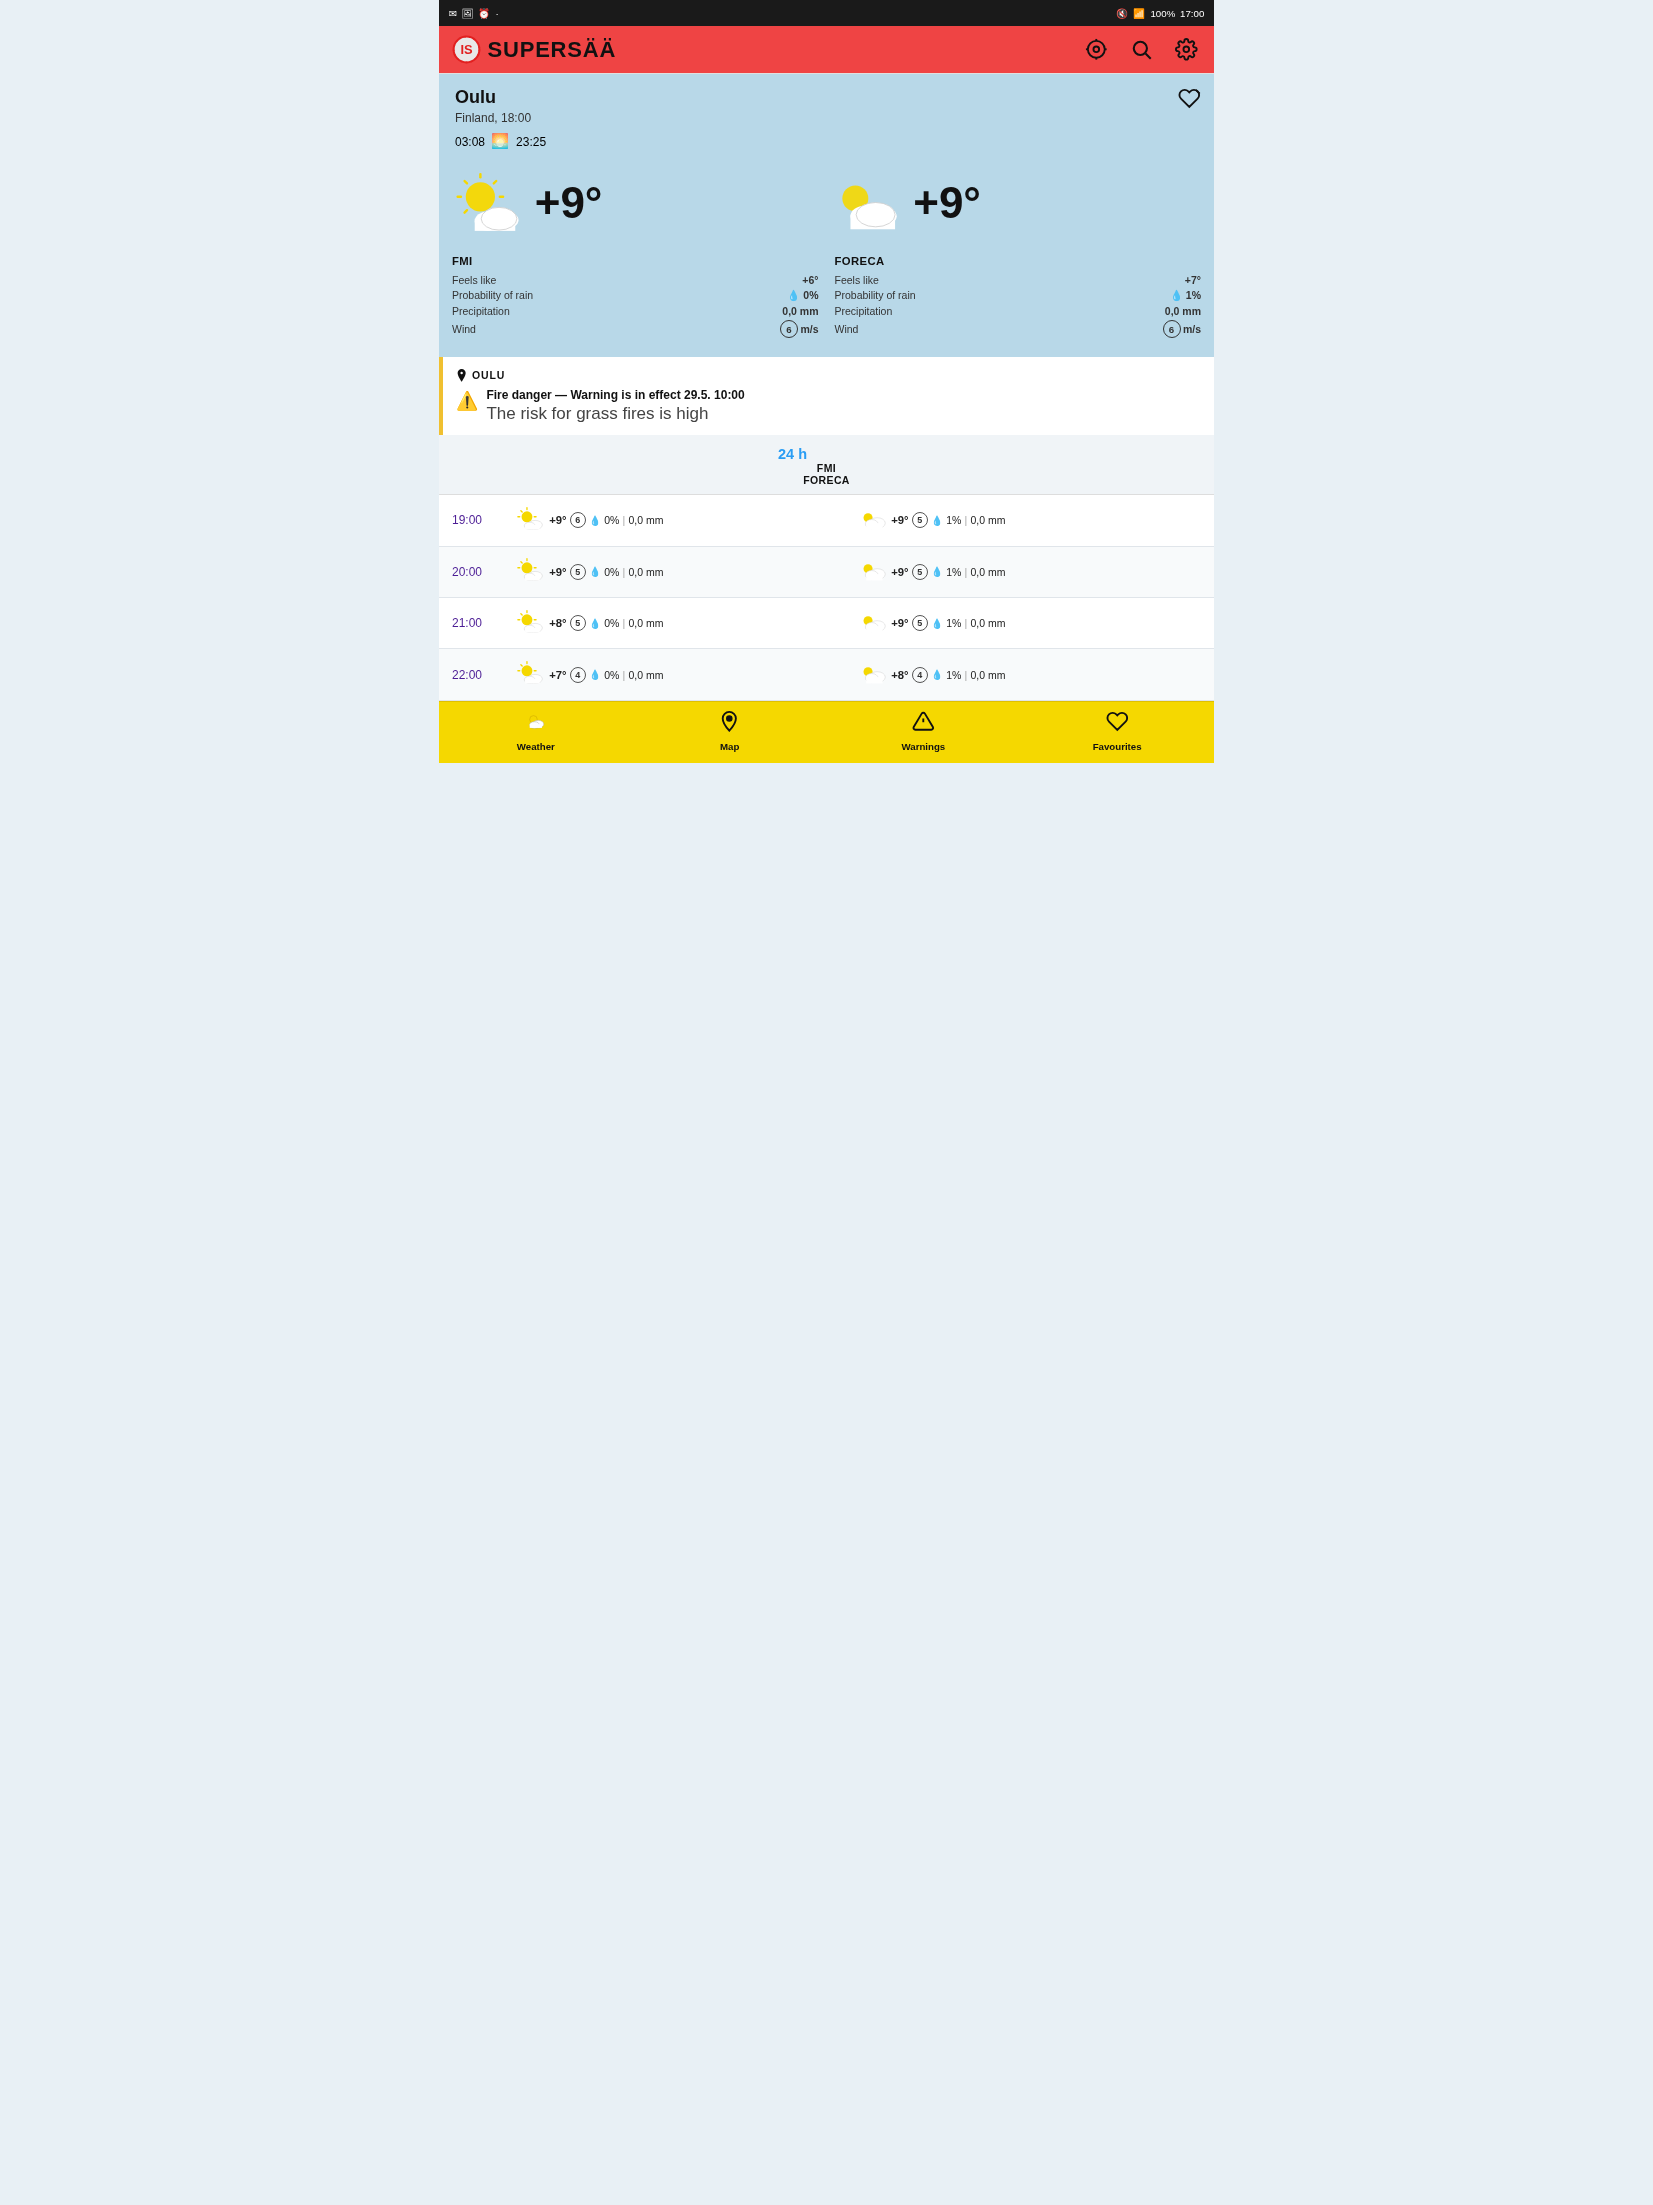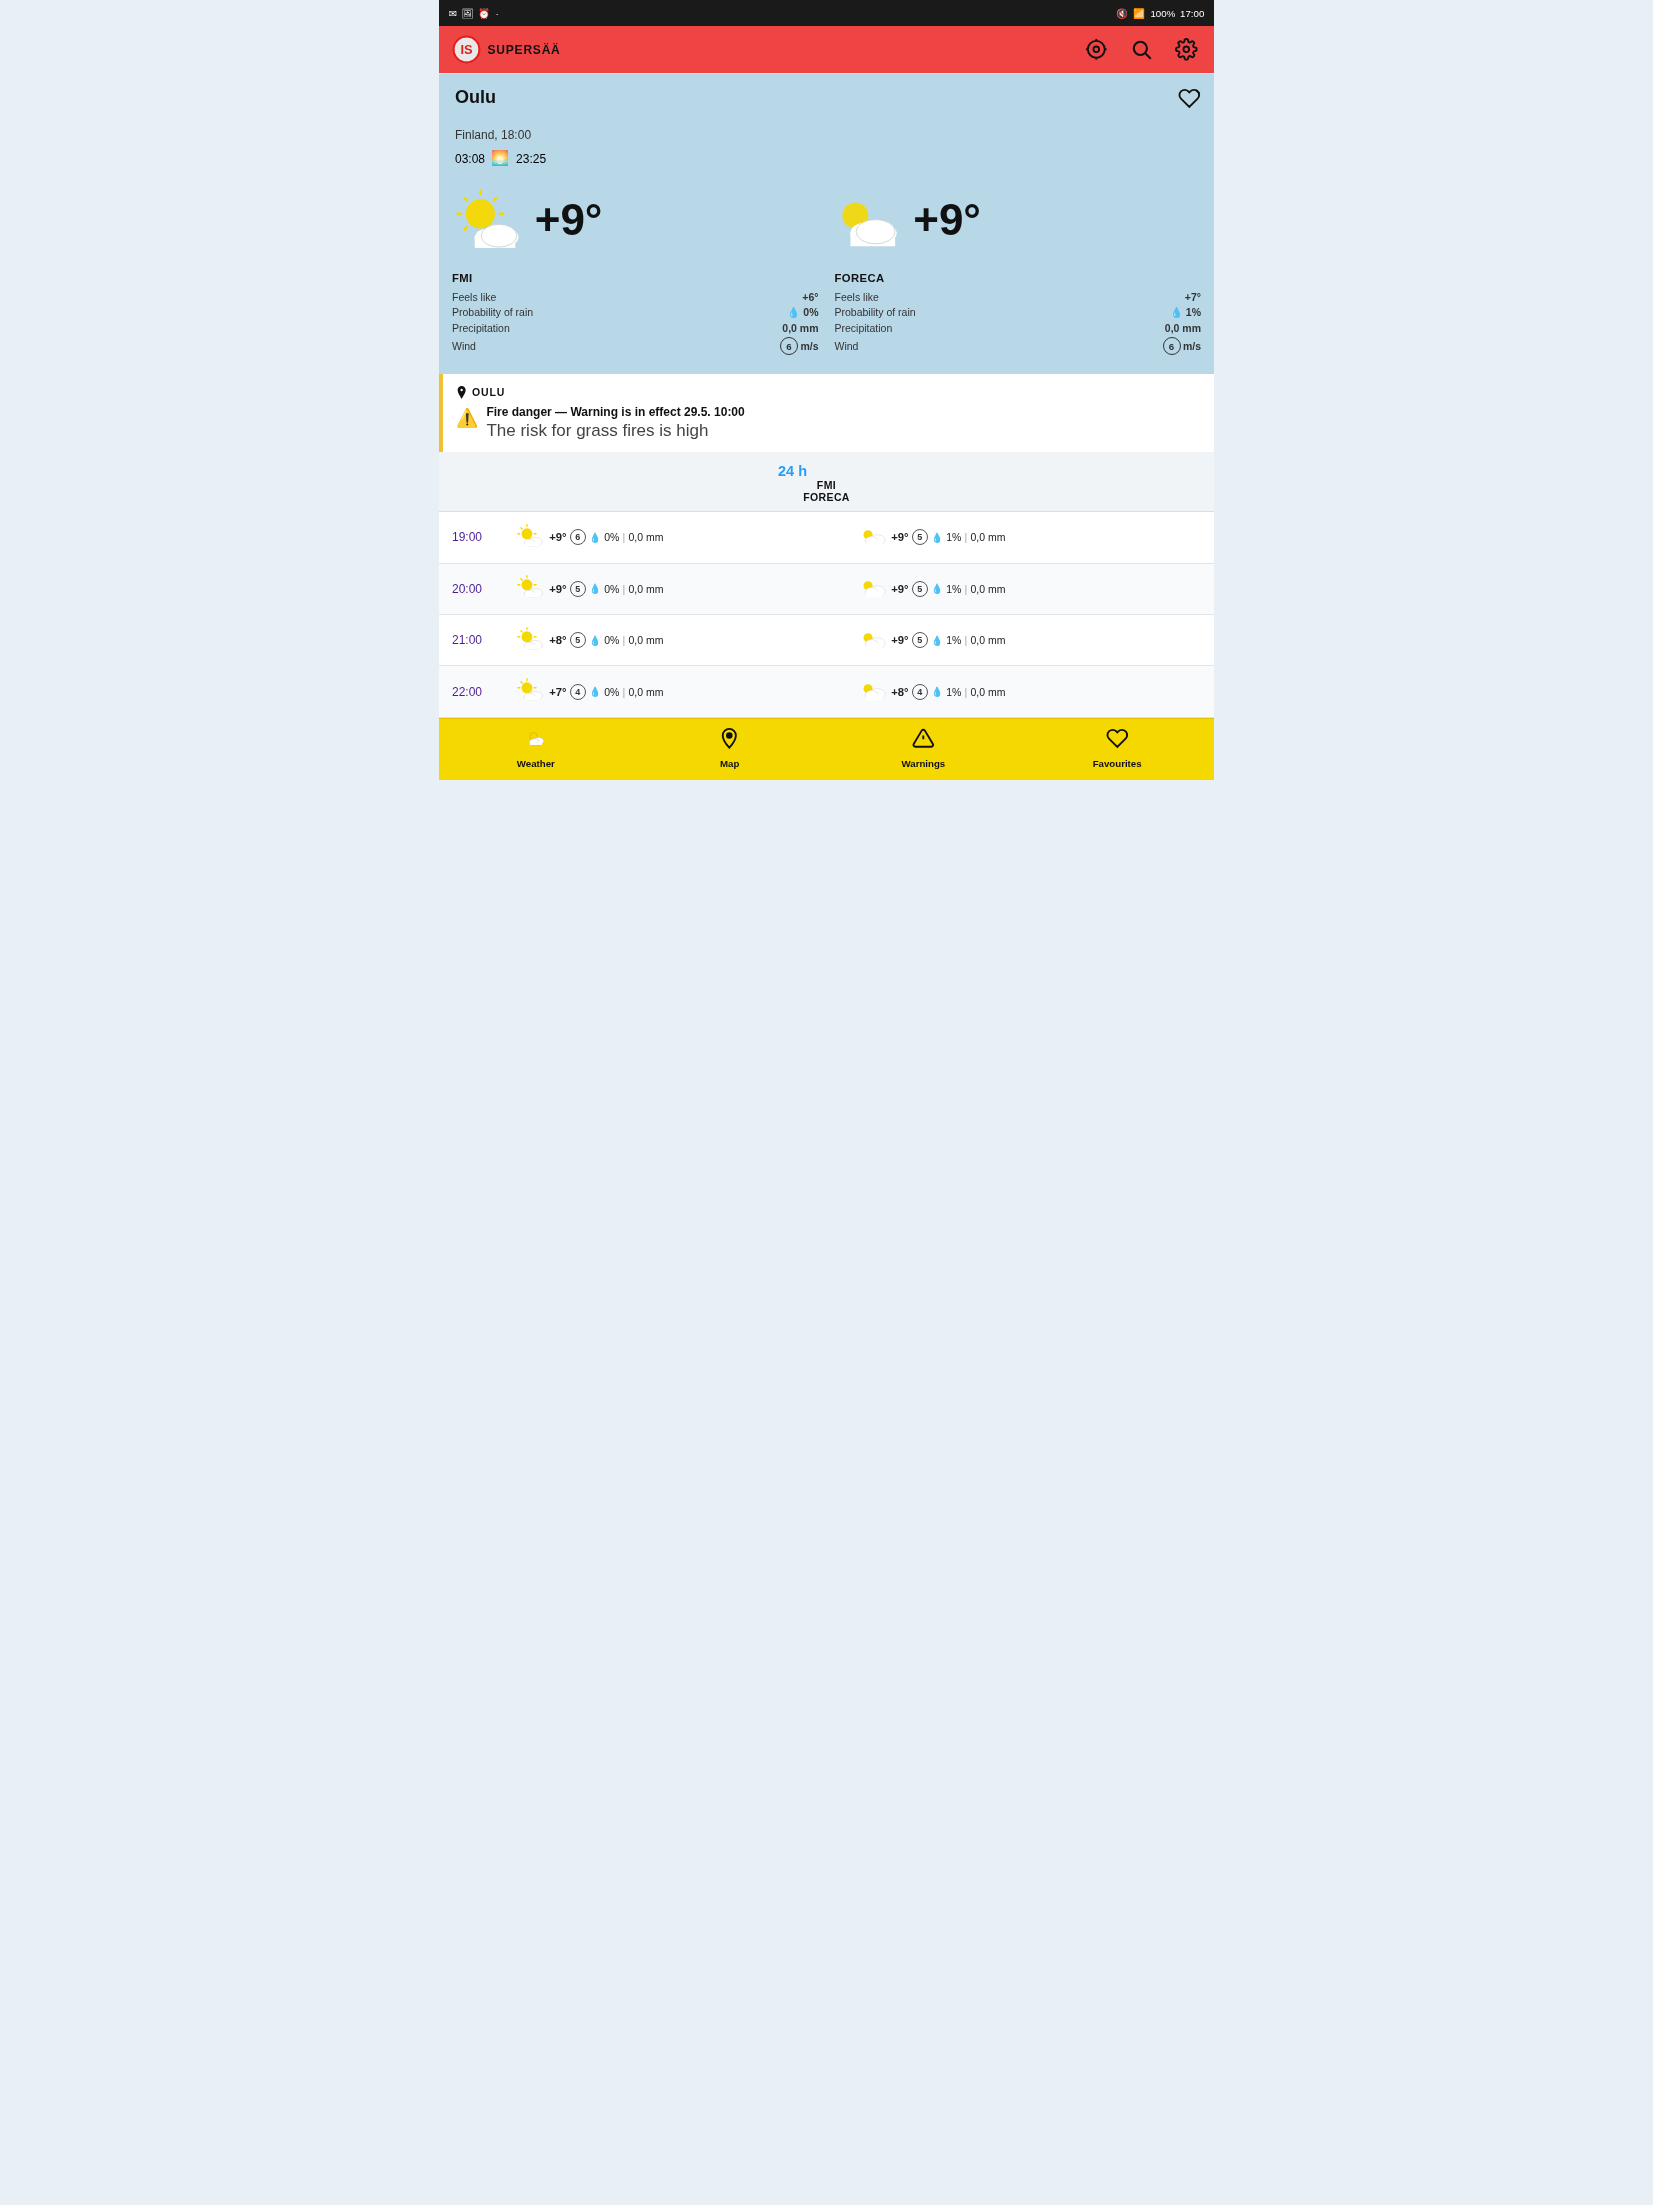--- a/index.html
+++ b/index.html
@@ -41,21 +41,21 @@
       display: flex;
       align-items: center;
       gap: 6.5px;
       flex: 1;
     }
     .logo-icon {
       width: 29px;
       height: 29px;
     }
     .logo-text {
-      font-size: 12px;
+      font-size: 22px;
       font-weight: 900;
       letter-spacing: 0.8px;
       color: #111;
     }
     .nav-icons {
       display: flex;
       align-items: center;
       gap: 16px;
     }
     .nav-icon-btn {
@@ -75,21 +75,21 @@
       position: relative;
     }
     .location-title {
       font-size: 18px;
       font-weight: 700;
       color: #111;
     }
     .location-subtitle {
       font-size: 12px;
       color: #333;
-      margin-top: 20px;
+      margin-top: 3px;
     }
     .sun-times {
       display: flex;
       align-items: center;
       gap: 6.5px;
       margin-top: 8px;
       font-size: 12px;
       font-weight: 500;
     }
     .sun-icon-inline {

